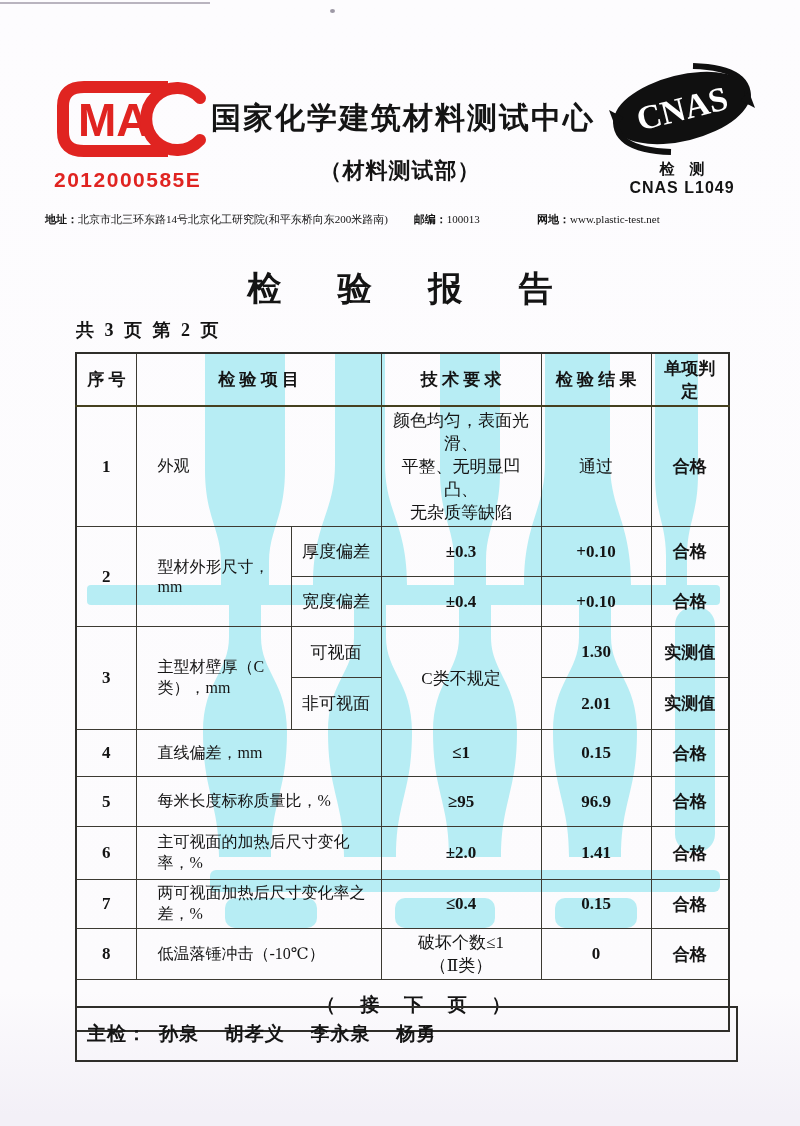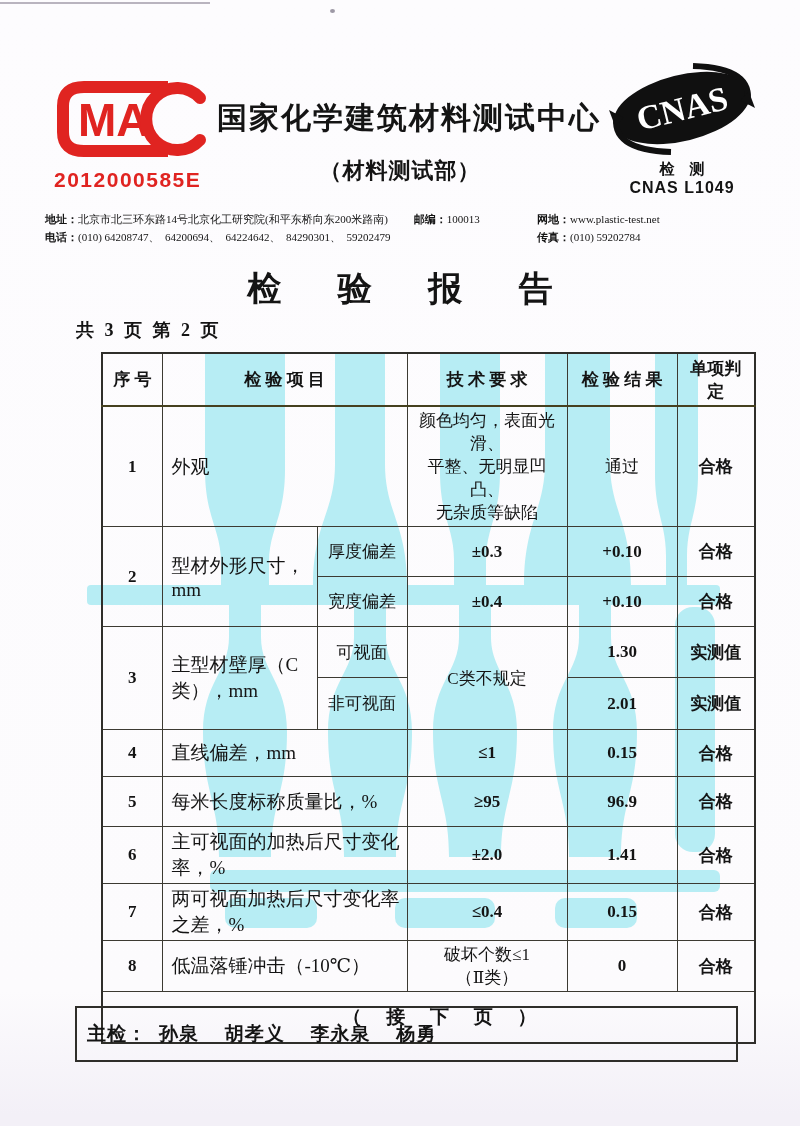--- a/index.html
+++ b/index.html
@@ -8,21 +8,21 @@
     background:linear-gradient(180deg,#fdfcfe 0%,#fcfbfd 88%,#f3f0f7 99%);
     font-family:"Liberation Serif","DejaVu Serif",serif;color:#141414;
   }
   .artifact-topline{position:absolute;left:0;top:2px;width:210px;height:2px;background:#b9b4bf;}
   .artifact-dot{position:absolute;left:330px;top:9px;width:5px;height:4px;background:#9d98a5;border-radius:50%;}
 
   
   .cma{position:absolute;left:52px;top:74px;width:170px;text-align:left;}
   .cma-number{color:#e02421;font-family:"Liberation Sans","DejaVu Sans",sans-serif;
     font-weight:bold;font-size:21px;letter-spacing:1.5px;margin-top:2px;margin-left:2px;}
-  .org-title{position:absolute;left:209px;top:98px;width:400px;text-align:center;
+  .org-title{position:absolute;left:203px;top:98px;width:400px;text-align:center;
     font-size:30px;font-weight:bold;letter-spacing:2px;font-family:"Liberation Sans","DejaVu Sans",sans-serif;}
   .org-subtitle{position:absolute;left:215px;top:156px;width:370px;text-align:center;
     font-size:22px;font-weight:bold;letter-spacing:1px;}
   .cnas{position:absolute;left:596px;top:60px;width:172px;text-align:center;}
   .cnas-line1{font-weight:bold;font-size:15px;margin-top:-4px;}
   .cnas-line2{font-weight:bold;font-size:16px;font-family:"Liberation Sans","DejaVu Sans",sans-serif;letter-spacing:1px;}
 
   
   .contact{position:absolute;left:45px;top:210px;width:692px;font-size:11px;line-height:18px;}
   .contact-row{display:flex;justify-content:space-between;}
@@ -36,26 +36,26 @@
     font-size:34px;font-weight:bold;letter-spacing:24px;text-indent:24px;}
   .number-row{position:absolute;left:76px;top:318px;width:652px;display:flex;
     justify-content:space-between;font-size:18px;font-weight:bold;}
   .pages{letter-spacing:3px;}
 
   
   .watermark{position:absolute;left:75px;top:352px;width:653px;height:651px;z-index:0;pointer-events:none;}
 
   
   .report-table{position:absolute;left:75px;top:352px;width:653px;z-index:1;
-    border-collapse:collapse;table-layout:fixed;background:transparent;margin-left:26px;}
+    border-collapse:collapse;table-layout:fixed;background:transparent;}
   .report-table td,.report-table th{border:1.6px solid #3c3a32;padding:2px 6px;
     text-align:center;vertical-align:middle;font-size:17px;background:transparent;}
   .report-table th{font-weight:bold;border-bottom:2.4px solid #45401f;}
   .report-table{border:2.5px solid #2f2e2a;}
-  td.item{text-align:left;padding-left:9px;font-size:19px;}
+  td.item{text-align:left;padding-left:21px;font-size:16px;}
   td.req{white-space:pre-line;}
   .num{font-family:"Liberation Serif","DejaVu Serif",serif;font-weight:bold;}
   td.judge{font-weight:600;}
   .cont-row td{border-left:1.6px solid #3c3a32;font-size:19px;font-weight:bold;letter-spacing:10px;padding-left:38px;}
 
   .inspector-box{position:absolute;left:75px;top:1006px;width:649px;height:52px;z-index:1;
     border:2px solid #2f2e2a;display:flex;align-items:center;font-size:19px;font-weight:bold;
     padding-left:10px;letter-spacing:1px;}
   .inspector-box .names{margin-left:12px;white-space:pre-wrap;}
 </style>
@@ -92,26 +92,20 @@
   <div class="cnas-line2">CNAS L1049</div>
 </div>
 
 <div class="contact">
   <div class="contact-row">
     <div class="contact-left">
       <span><span class="lbl">地址：</span><span class="val">北京市北三环东路14号北京化工研究院(和平东桥向东200米路南)</span></span>
       <span><span class="lbl">邮编：</span><span class="val">100013</span></span>
     </div>
     <div class="contact-right"><span class="lbl">网地：</span><span class="val">www.plastic-test.net</span></div>
-  </div>
-  <div class="contact-row">
-    <div class="contact-left">
-      <span><span class="lbl">电话：</span><span class="val">(010) 64208747、  64200694、  64224642、  84290301、  59202479</span></span>
-    </div>
-    <div class="contact-right"><span class="lbl">传真：</span><span class="val">(010) 59202784</span></div>
   </div>
 </div>
 
 <div class="report-title">检 验 报 告</div>
 <div class="number-row">
   <span class="pages">共 3 页 第 2 页</span>
 </div>
 
 <svg class="watermark" viewBox="0 0 653 651">
   <g fill="#b7edf4">

